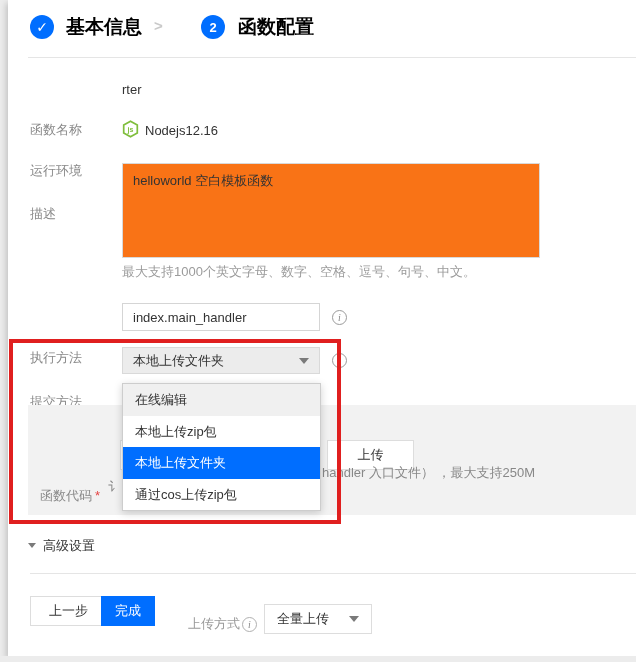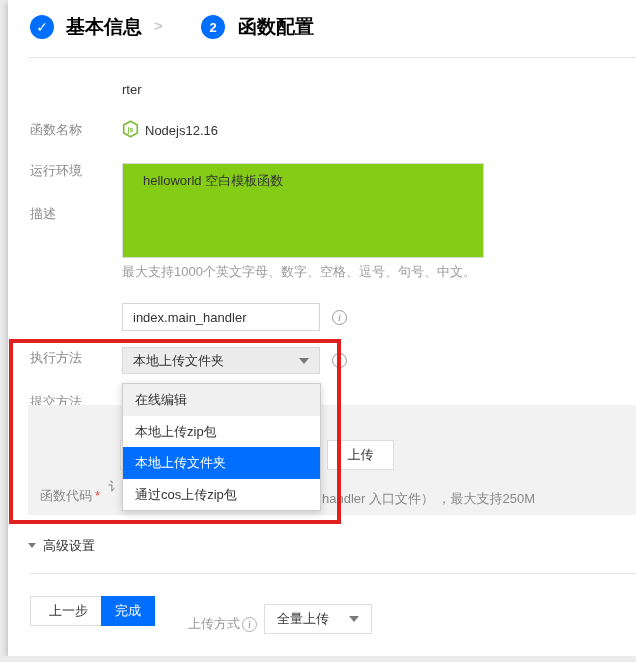--- a/index.html
+++ b/index.html
@@ -24,22 +24,22 @@
     font-size: 13px; font-weight: bold;
   }
   .step-label { font-size: 19px; font-weight: bold; color: #000; line-height: 16px; }
   .step-chevron { color: #c9c9c9; font-size: 15px; font-weight: bold; line-height: 16px; }
   .divider { height: 1px; background: #e5e5e5; }
 
   
   .form-label { color: #888; line-height: 15px; margin-top: 40px; }
   .form-value { color: #333; line-height: 15px; }
   .textarea-box {
-    border: 1px solid #d9d9d9; background: #84cc16; resize: none;
-    width: 362px; height: 95px; padding: 8px 20px; font-size: 13px; color: #333;
+    border: 1px solid #d9d9d9; background: #f97316; resize: none;
+    width: 418px; height: 95px; padding: 8px 10px; font-size: 13px; color: #333;
     font-family: "Liberation Sans", "DejaVu Sans", sans-serif; outline: none;
   }
   .helper-text { color: #9b9b9b; line-height: 15px; }
   .text-input {
     border: 1px solid #d5d5d5; background: #fff; width: 198px; height: 28px;
     padding: 0 10px; font-size: 13px; color: #333; outline: none;
     font-family: "Liberation Sans", "DejaVu Sans", sans-serif;
   }
   .select-box {
     border: 1px solid #d9d9d9; background: #ececec; width: 198px; height: 27px;
@@ -56,21 +56,21 @@
     color: #8a8a8a; display: inline-flex; align-items: center; justify-content: center;
     font-size: 10px; font-family: "Liberation Serif", serif; font-style: italic;
     background: #fff; cursor: pointer; flex: none;
   }
 
   
   .code-section { left: 20px; right: 0; top: 405px; height: 110px; background: #f2f2f2; }
   .required-mark { color: #e54545; margin-left: 3px; }
   .ghost-input { background: #fff; border: 1px solid #ddd; width: 190px; height: 30px; }
   .upload-btn {
-    width: 67px; height: 30px; background: #fff; border: 1px solid #ddd;
+    width: 87px; height: 30px; background: #fff; border: 1px solid #ddd;
     font-size: 13px; color: #333; text-align: center; line-height: 28px; cursor: pointer;
   }
   .hint-text { color: #888; line-height: 15px; }
 
   
   .dropdown-menu {
     left: 114px; top: 383px; width: 199px; background: #fff;
     border: 1px solid #cdcdcd; box-shadow: 0 2px 8px rgba(0,0,0,0.18);
     z-index: 20;
   }
@@ -153,21 +153,21 @@
     </div>
     <span class="abs info-icon" style="left:324px; top:353px;">i</span>
 
     <div class="abs code-section">
       <div class="abs form-label" style="left:12px; top:43px;">
         <span>函数代码</span><span class="required-mark">*</span>
       </div>
       <div class="abs ghost-input" style="left:92px; top:35px;"></div>
       <div class="abs upload-btn" style="left:299px; top:35px;">上传</div>
       <div class="abs hint-text" style="left:80px; top:74px;">讠</div>
-      <div class="abs hint-text" style="left:294px; top:86px;">handler 入口文件） ，最大支持250M</div>
+      <div class="abs hint-text" style="left:294px; top:60px;">handler 入口文件） ，最大支持250M</div>
     </div>
 
     <div class="abs dropdown-menu">
       <div class="dropdown-item hovered">在线编辑</div>
       <div class="dropdown-item">本地上传zip包</div>
       <div class="dropdown-item selected">本地上传文件夹</div>
       <div class="dropdown-item">通过cos上传zip包</div>
     </div>
 
     <div class="abs annotation-rect"></div>

